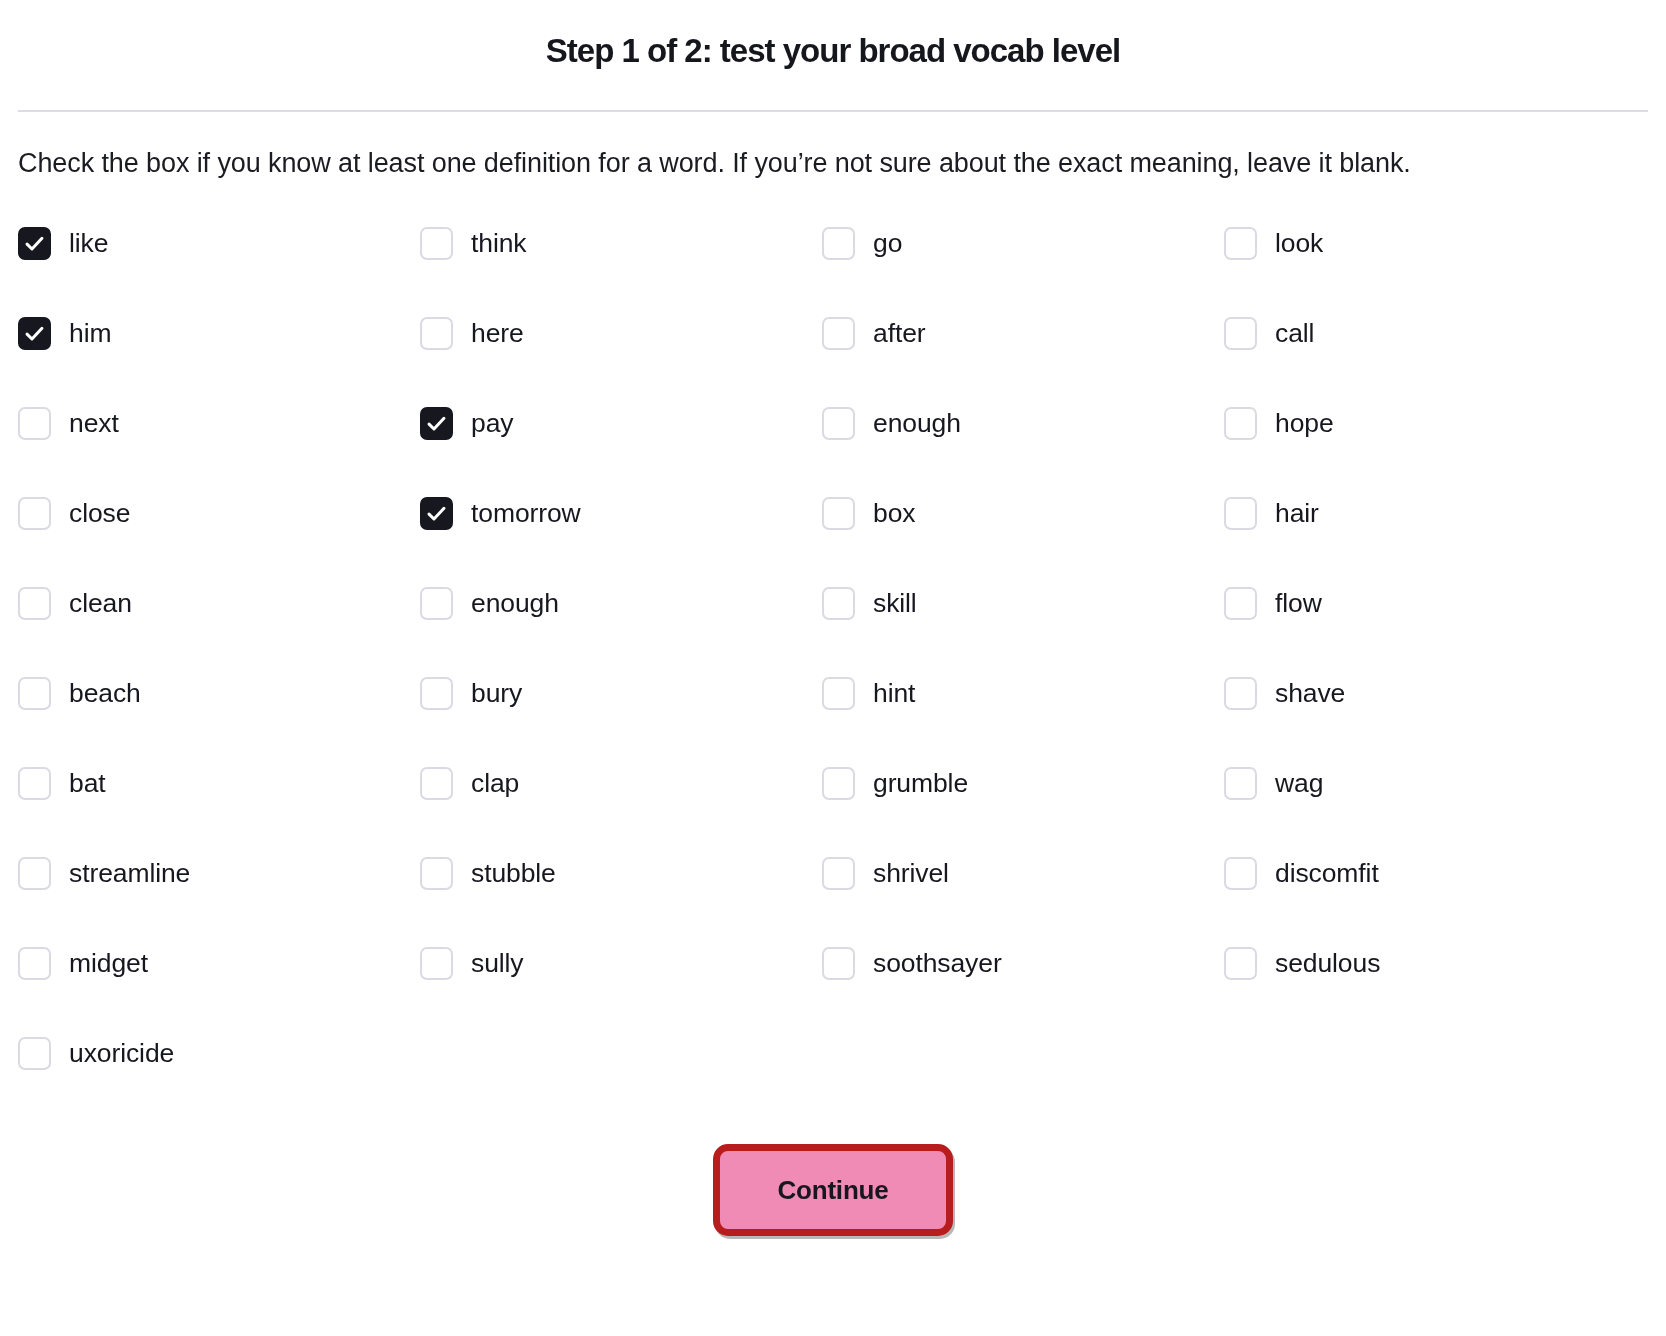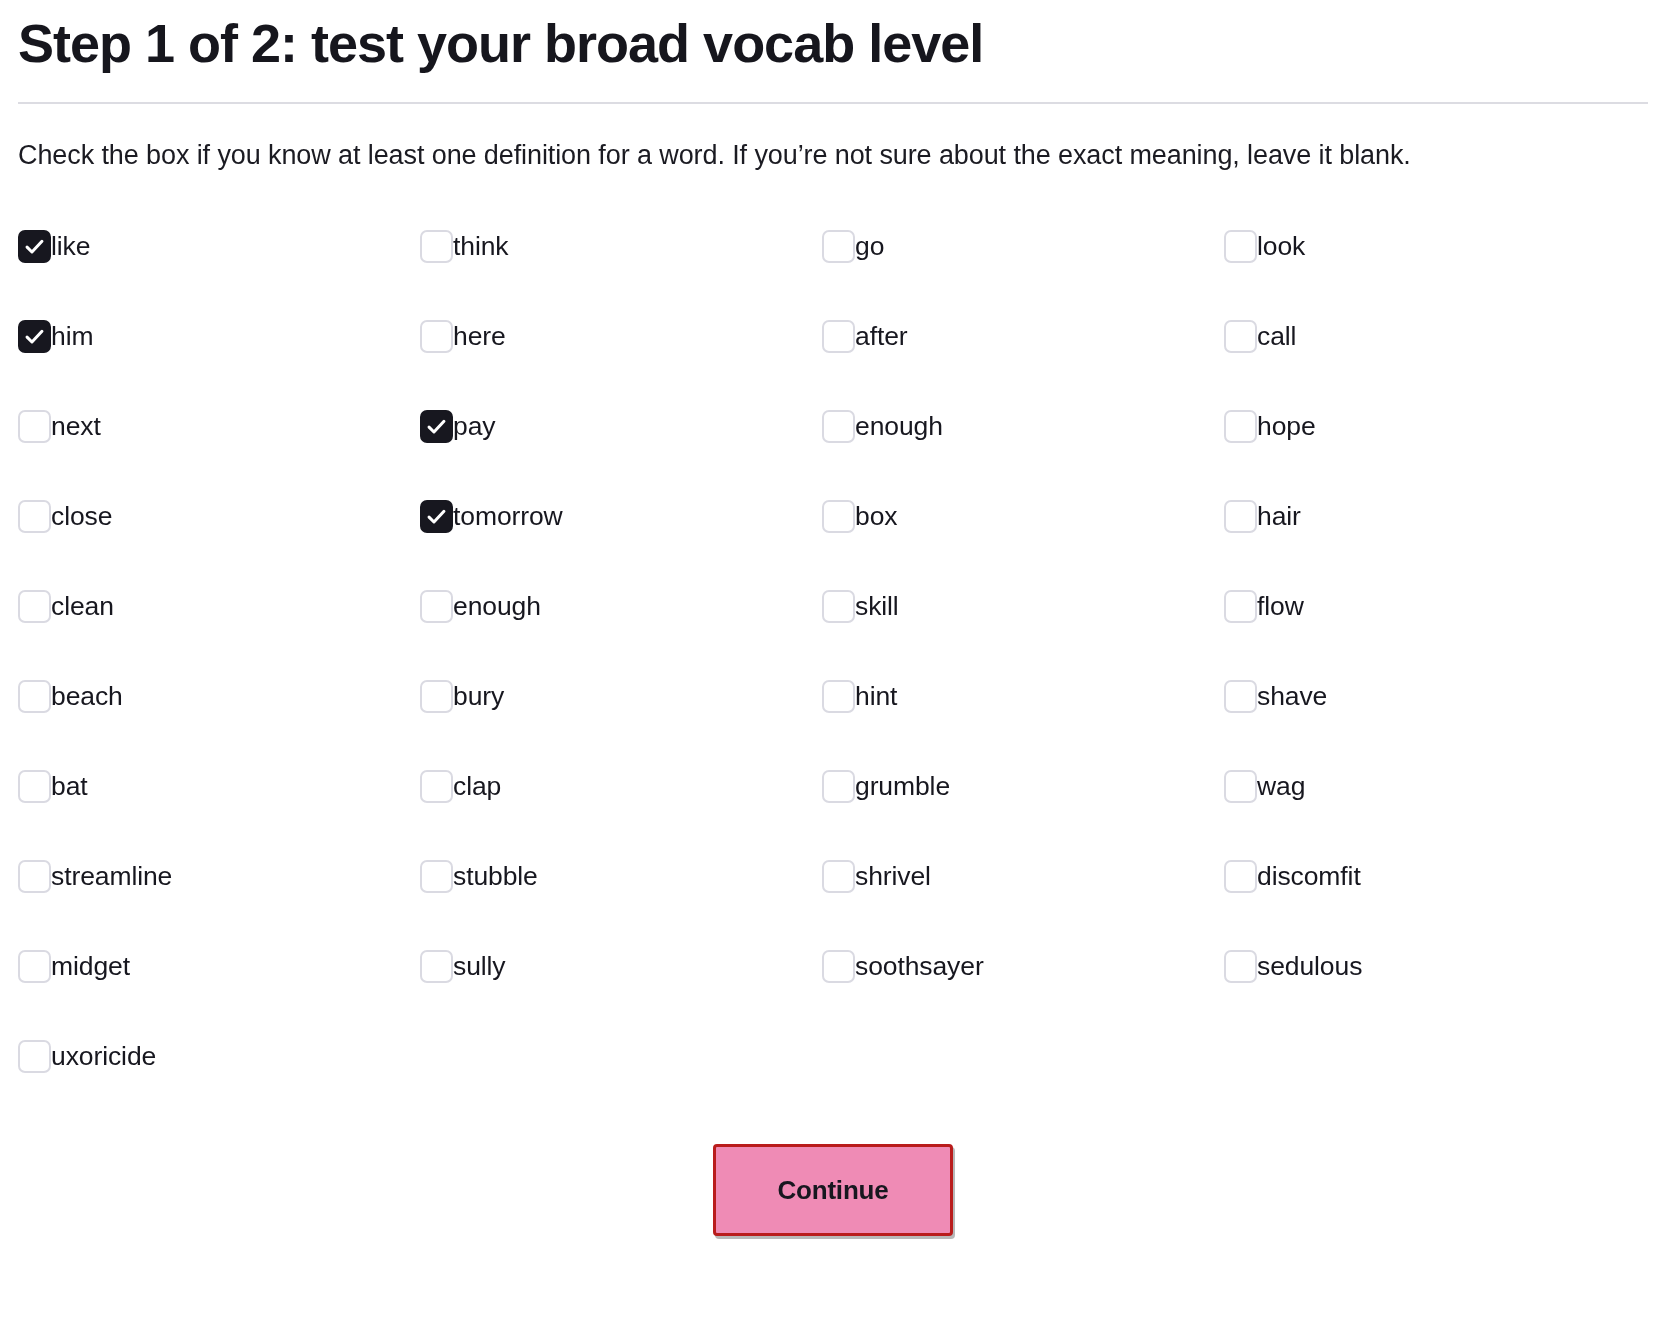--- a/index.html
+++ b/index.html
@@ -16,27 +16,28 @@
   }
   .page {
     position: relative;
     width: 1666px;
     height: 1336px;
     box-sizing: border-box;
     padding: 0 18px;
   }
   .page-title {
     margin: 0;
-    padding-top: 12px;
-    font-size: 54px;
+    padding-top: 20px;
+    font-size: 33px;
     font-weight: 800;
     letter-spacing: -1.0px;
     line-height: 62px;
     color: #16161d;
     white-space: nowrap;
+    text-align: center;
   }
   .title-divider {
     height: 2px;
     background: #dcdce2;
     margin-top: 28px;
     margin-bottom: 0;
     border: 0;
   }
   .intro {
     margin: 0;
@@ -49,21 +50,22 @@
   }
   .word-grid {
     margin-top: 30px;
     display: grid;
     grid-template-columns: 402px 402px 402px 402px;
     grid-auto-rows: 90px;
     align-items: start;
   }
   .word-item {
     display: flex;
-    align-items: flex-end;
+    align-items: center;
+    gap: 18px;
     height: 56px;
     cursor: pointer;
     user-select: none;
   }
   .checkbox {
     flex: 0 0 auto;
     width: 33px;
     height: 33px;
     border-radius: 7px;
     box-sizing: border-box;
@@ -98,22 +100,22 @@
     display: flex;
     justify-content: center;
   }
   .continue-button {
     font-family: "Liberation Sans", sans-serif;
     font-size: 26px;
     font-weight: 700;
     letter-spacing: -0.2px;
     color: #17171f;
     background: #ef8bb5;
-    border: 3px solid #b91c1c;
-    border-radius: 4px;
+    border: 7px solid #b91c1c;
+    border-radius: 15px;
     width: 240px;
     height: 92px;
     box-shadow: 2px 3px 0 rgba(0,0,0,0.28);
     cursor: pointer;
     padding: 0;
   }
 </style>
 </head>
 <body>
 

